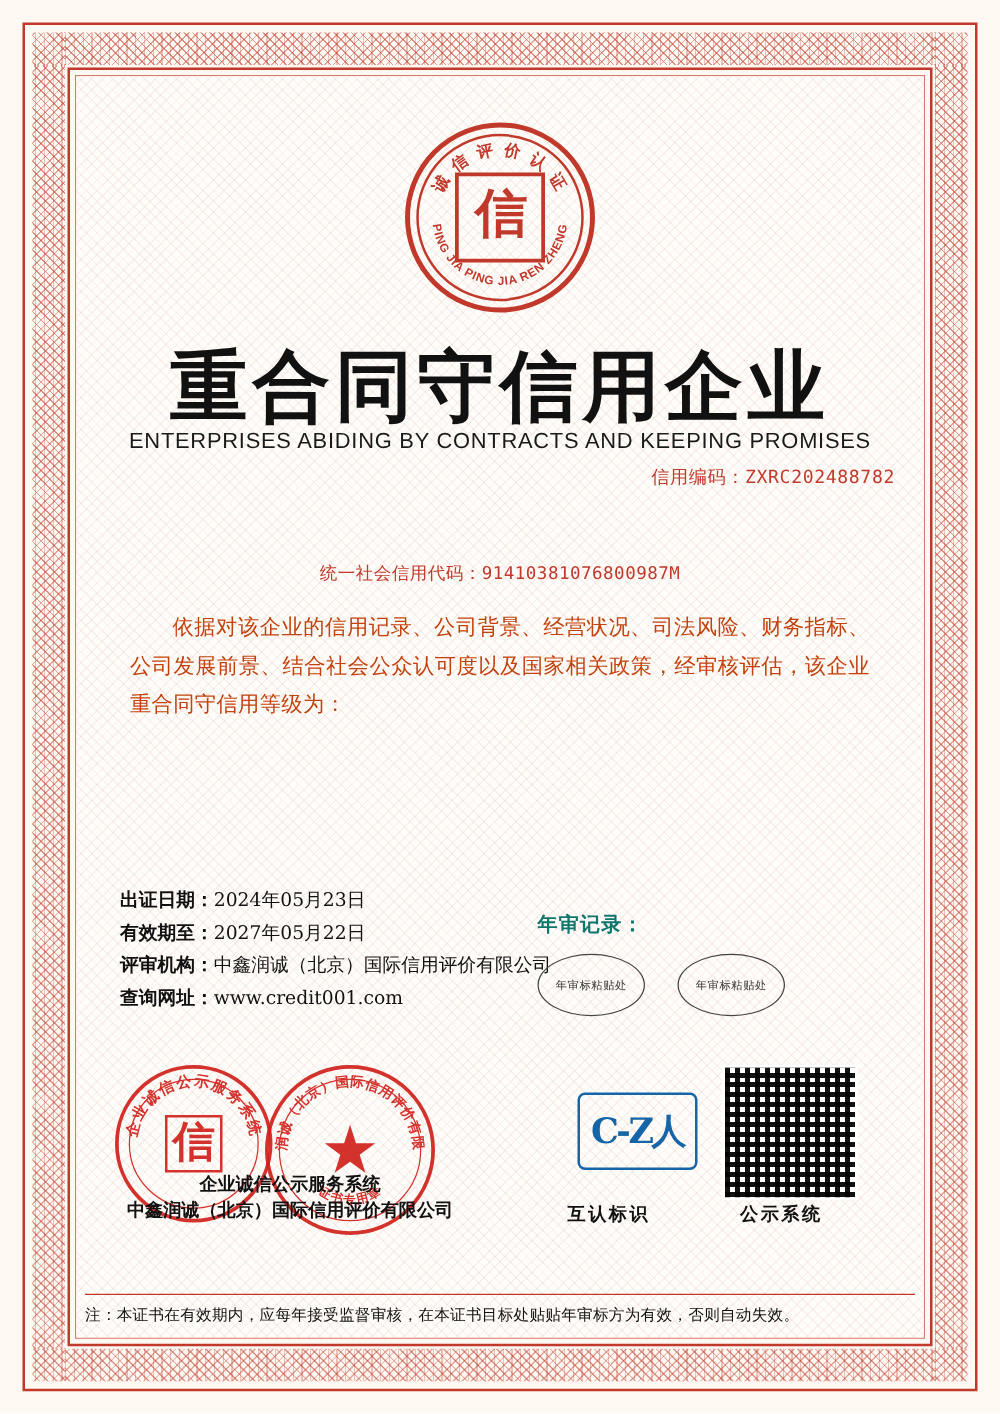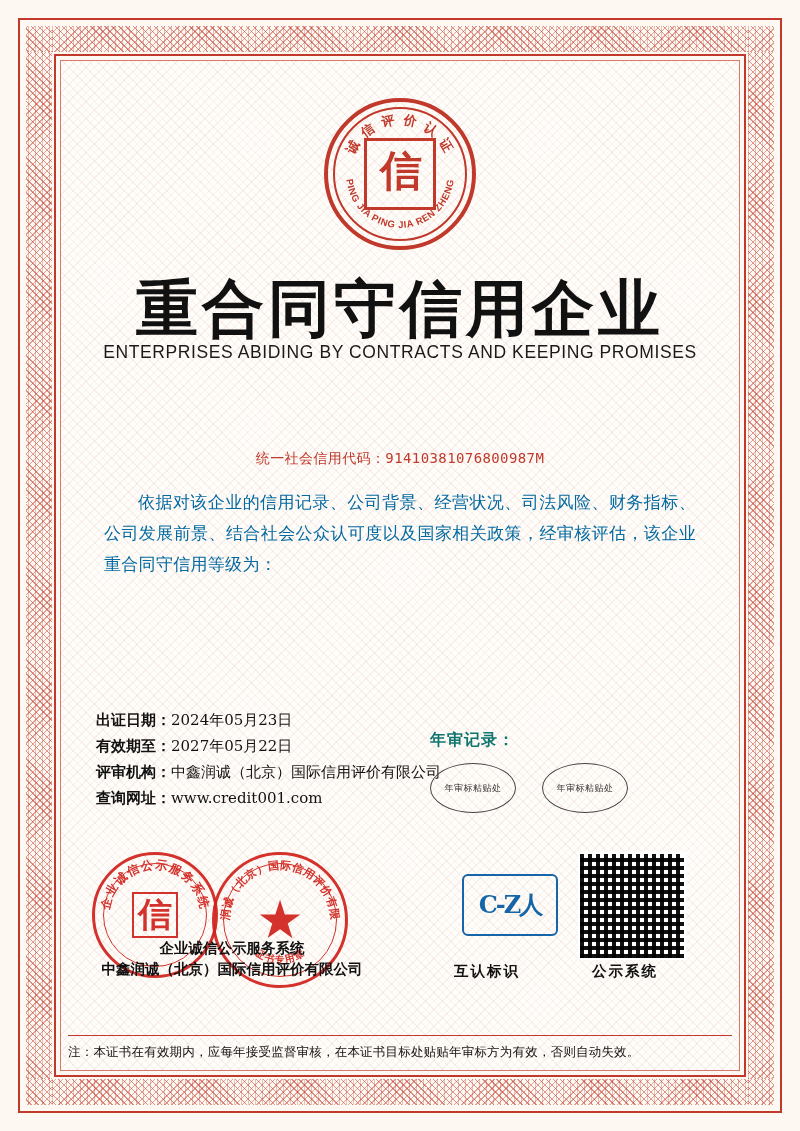--- a/index.html
+++ b/index.html
@@ -183,21 +183,21 @@
 
   
   .paragraph {
     position: absolute;
     top: 425px;
     left: 42px;
     right: 42px;
     font-family: "DejaVu Serif", serif;
     font-size: 17px;
     line-height: 31px;
-    color: #0369a1;
+    color: #c2410c;
     text-align: justify;
     text-indent: 2em;
     letter-spacing: .3px;
   }
 
   
   .grade {
     position: absolute;
     top: 515px;
     left: 0; right: 0;
@@ -331,21 +331,21 @@
     height: 58px;
     border: 2px solid #1565a8;
     border-radius: 6px;
     display: flex;
     align-items: center;
     justify-content: center;
   }
   .mark-mutual .logo {
     font-family: "DejaVu Serif", serif;
     font-weight: bold;
-    font-size: 24px;
+    font-size: 28px;
     color: #1565a8;
     letter-spacing: -2px;
   }
   .mark-mutual-label,
   .mark-qr-label {
     position: absolute;
     font-family: "DejaVu Serif", serif;
     font-weight: bold;
     font-size: 14.5px;
     color: #111;
@@ -412,20 +412,23 @@
             <textPath href="#arcBottom" startOffset="50%" text-anchor="middle">PING JIA PING JIA REN ZHENG</textPath>
           </text>
         </svg>
         <div class="center-badge">信</div>
       </div>
     </div>
 
     <div class="title-cn">重合同守信用企业</div>
     <div class="title-en">ENTERPRISES ABIDING BY CONTRACTS AND KEEPING PROMISES</div>
 
+    <div class="credit-no">
+      <span class="lbl">信用编码：</span><span class="val">ZXRC202488782</span>
+    </div>
 
     <div class="uscc">
       <span>统一社会信用代码：</span><span class="code">91410381076800987M</span>
     </div>
 
     <div class="paragraph">依据对该企业的信用记录、公司背景、经营状况、司法风险、财务指标、公司发展前景、结合社会公众认可度以及国家相关政策，经审核评估，该企业重合同守信用等级为：</div>
 
 
     <div class="info">
       <div class="row">

